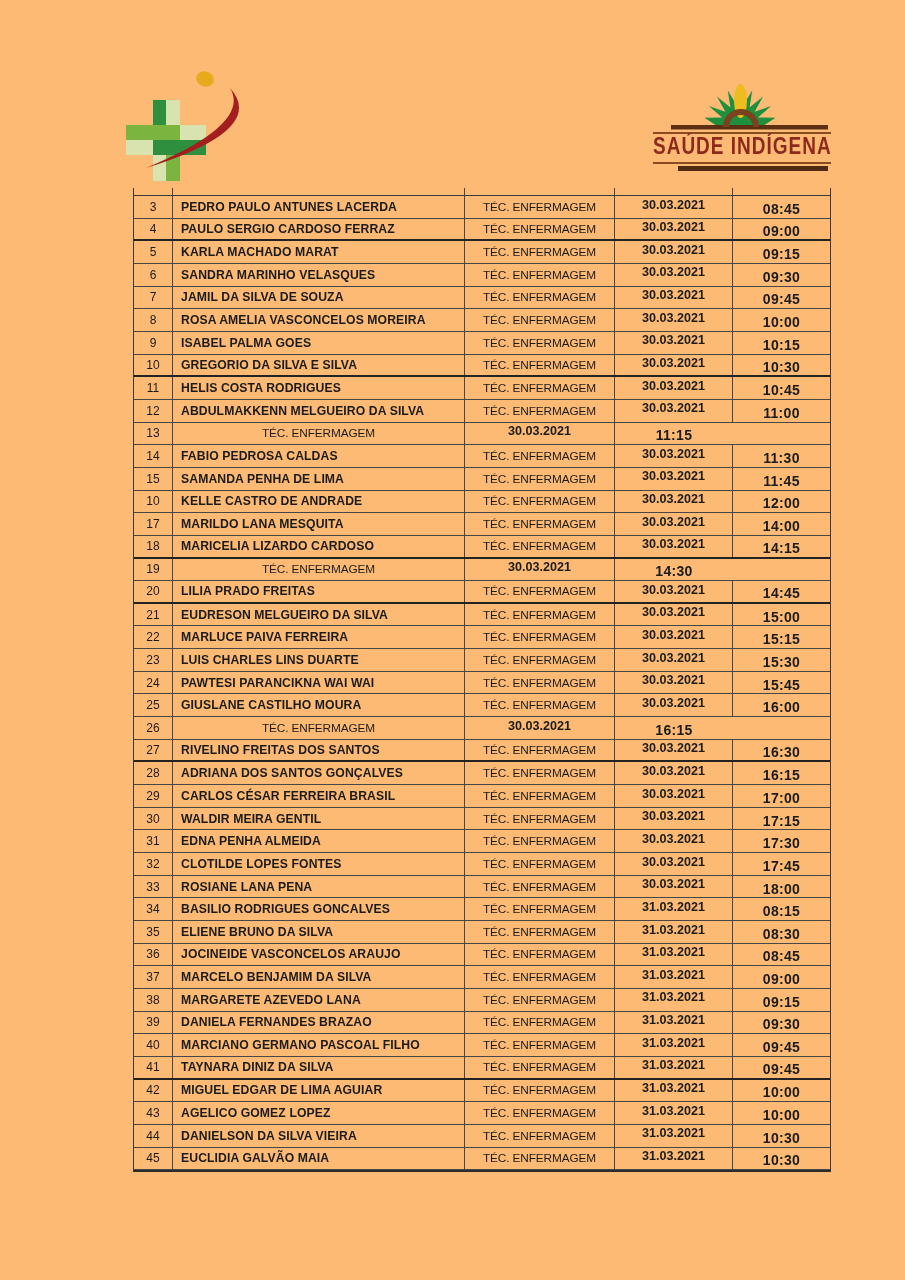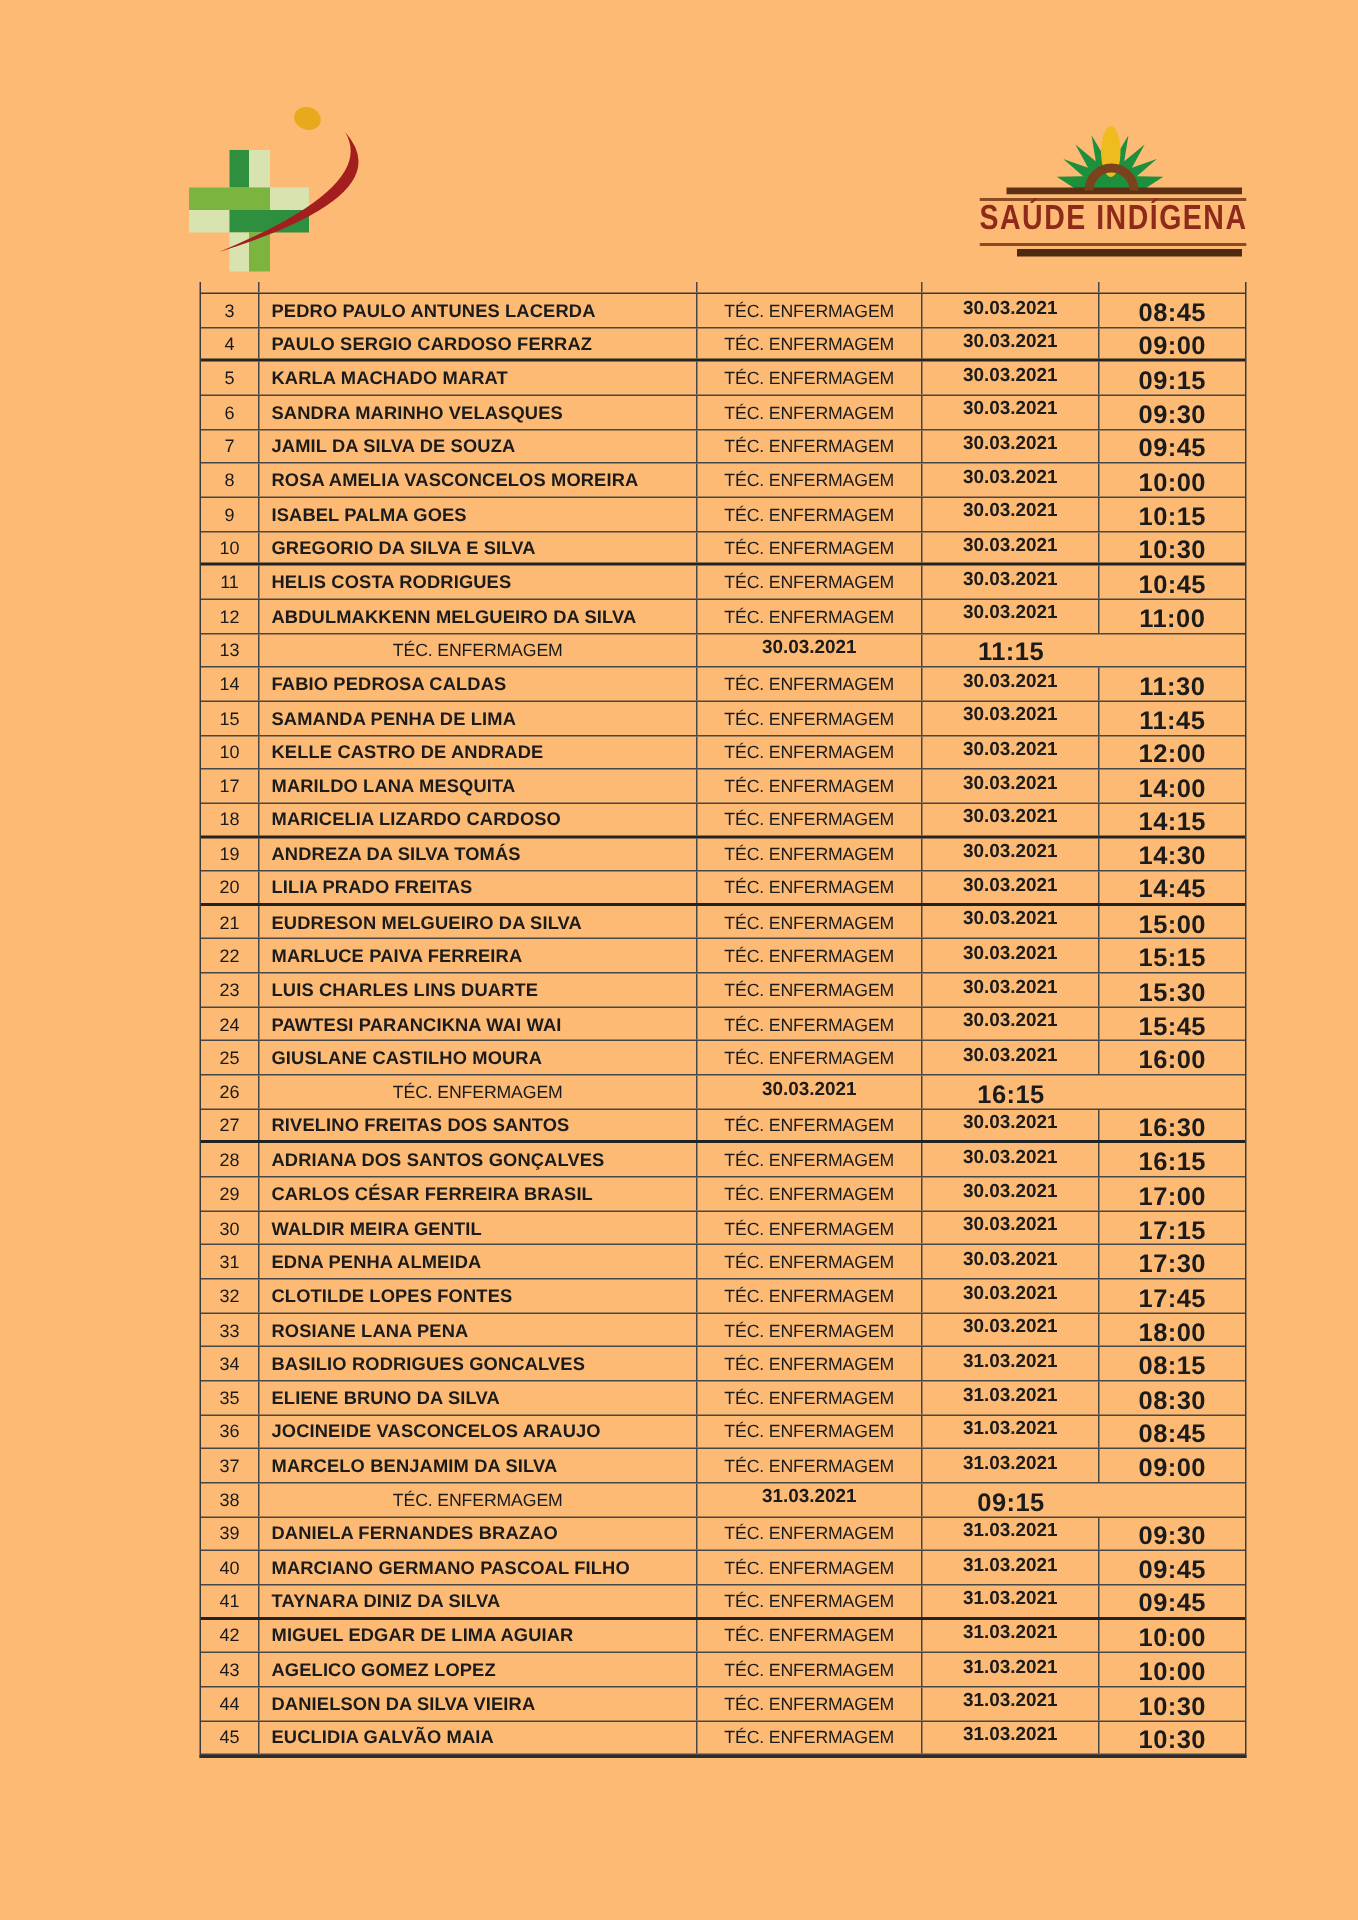--- a/index.html
+++ b/index.html
@@ -32,21 +32,21 @@
   .t-row.thick{border-bottom-width:2.2px;border-bottom-color:#232323;}
   .t-cell{
     border-right:1px solid #474747;box-sizing:border-box;
     display:flex;align-items:center;overflow:hidden;white-space:nowrap;
   }
   .t-cell:last-child{border-right:none;}
   .c-num{justify-content:center;font-size:12px;font-weight:400;}
   .c-name{justify-content:flex-start;padding-left:8px;font-size:12.2px;font-weight:700;letter-spacing:0.1px;}
   .c-role{justify-content:center;font-size:11.8px;font-weight:400;letter-spacing:-0.1px;}
   .c-date{justify-content:center;align-items:flex-start;padding-top:1.5px;font-size:12.6px;font-weight:700;}
-  .c-time{justify-content:center;align-items:center;padding-top:4px;font-size:17px;font-weight:700;letter-spacing:0.3px;}
+  .c-time{justify-content:center;align-items:center;padding-top:4px;font-size:14px;font-weight:700;letter-spacing:0.3px;}
 </style>
 </head>
 <body>
 
 <div class="page">
 
   <svg class="logo-left" viewBox="0 0 125 120">
     <g>
       <rect x="35" y="32" width="13" height="25" fill="#2e8f3f"></rect>
       <rect x="48" y="32" width="14" height="25" fill="#d9e3af"></rect>
@@ -189,21 +189,20 @@
         </div>
         <div class="t-row thick">
           <div class="t-cell c-num">18</div>
           <div class="t-cell c-name">MARICELIA LIZARDO CARDOSO</div>
           <div class="t-cell c-role">TÉC. ENFERMAGEM</div>
           <div class="t-cell c-date">30.03.2021</div>
           <div class="t-cell c-time">14:15</div>
         </div>
         <div class="t-row">
           <div class="t-cell c-num">19</div>
-          <div class="t-cell c-name">ANDREZA DA SILVA TOMÁS</div>
           <div class="t-cell c-role">TÉC. ENFERMAGEM</div>
           <div class="t-cell c-date">30.03.2021</div>
           <div class="t-cell c-time">14:30</div>
         </div>
         <div class="t-row thick">
           <div class="t-cell c-num">20</div>
           <div class="t-cell c-name">LILIA PRADO FREITAS</div>
           <div class="t-cell c-role">TÉC. ENFERMAGEM</div>
           <div class="t-cell c-date">30.03.2021</div>
           <div class="t-cell c-time">14:45</div>
@@ -321,20 +320,21 @@
         </div>
         <div class="t-row">
           <div class="t-cell c-num">37</div>
           <div class="t-cell c-name">MARCELO BENJAMIM DA SILVA</div>
           <div class="t-cell c-role">TÉC. ENFERMAGEM</div>
           <div class="t-cell c-date">31.03.2021</div>
           <div class="t-cell c-time">09:00</div>
         </div>
         <div class="t-row">
           <div class="t-cell c-num">38</div>
+          <div class="t-cell c-name">MARGARETE AZEVEDO LANA</div>
           <div class="t-cell c-role">TÉC. ENFERMAGEM</div>
           <div class="t-cell c-date">31.03.2021</div>
           <div class="t-cell c-time">09:15</div>
         </div>
         <div class="t-row">
           <div class="t-cell c-num">39</div>
           <div class="t-cell c-name">DANIELA FERNANDES BRAZAO</div>
           <div class="t-cell c-role">TÉC. ENFERMAGEM</div>
           <div class="t-cell c-date">31.03.2021</div>
           <div class="t-cell c-time">09:30</div>

